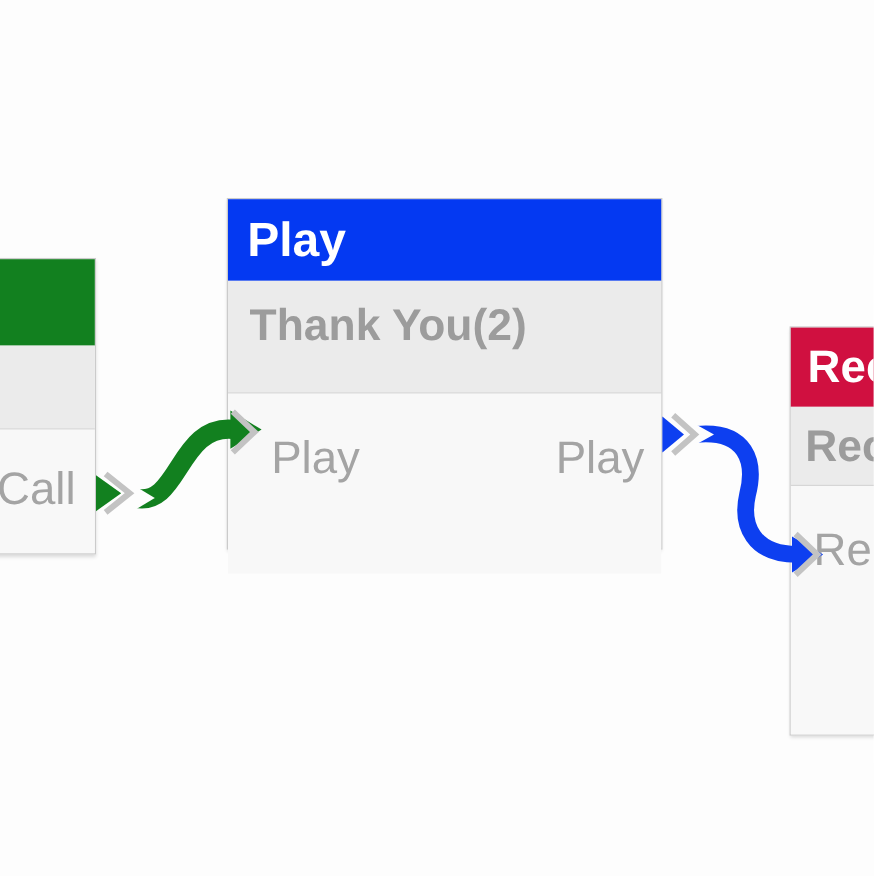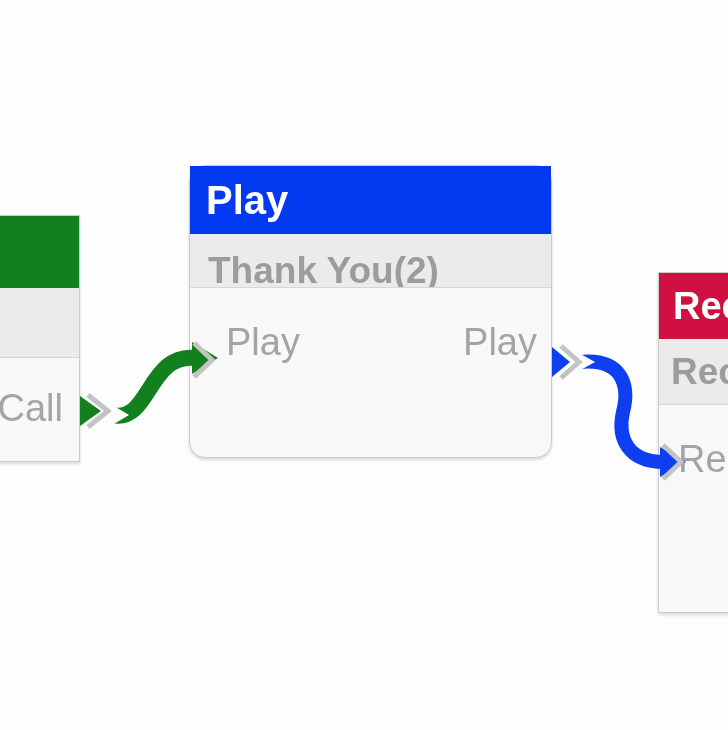--- a/index.html
+++ b/index.html
@@ -43,23 +43,23 @@
     line-height:48px;
     white-space:nowrap;
   }
   
   .node-call{left:-220px;top:215px;width:300px;height:247px;}
   .node-call .hdr{height:72px;}
   .node-call .sub{height:70px;}
   .node-call .bod{height:103px;}
   .node-call .out-label{right:16px;top:26px;text-align:right;}
   
-  .node-play{left:189px;top:165px;width:363px;height:293px;border-radius:16px;}
+  .node-play{left:189px;top:165px;width:363px;height:293px;}
   .node-play .hdr{height:68px;line-height:68px;font-size:40px;padding-left:16px;}
-  .node-play .sub{height:54px;line-height:73px;font-size:37px;padding-left:18px;}
+  .node-play .sub{height:94px;line-height:73px;font-size:37px;padding-left:18px;}
   .node-play .bod{height:150px;}
   .node-play .in-label{left:36px;top:30px;}
   .node-play .out-label{right:14px;top:30px;text-align:right;}
   
   .node-record{left:658px;top:272px;width:300px;height:341px;}
   .node-record .hdr{height:66px;line-height:66px;font-size:38px;padding-left:14px;white-space:nowrap;overflow:hidden;}
   .node-record .sub{height:66px;line-height:66px;font-size:37px;padding-left:12px;}
   .node-record .bod{height:207px;}
   .node-record .in-label{left:19px;top:30px;}
   .overlay{

